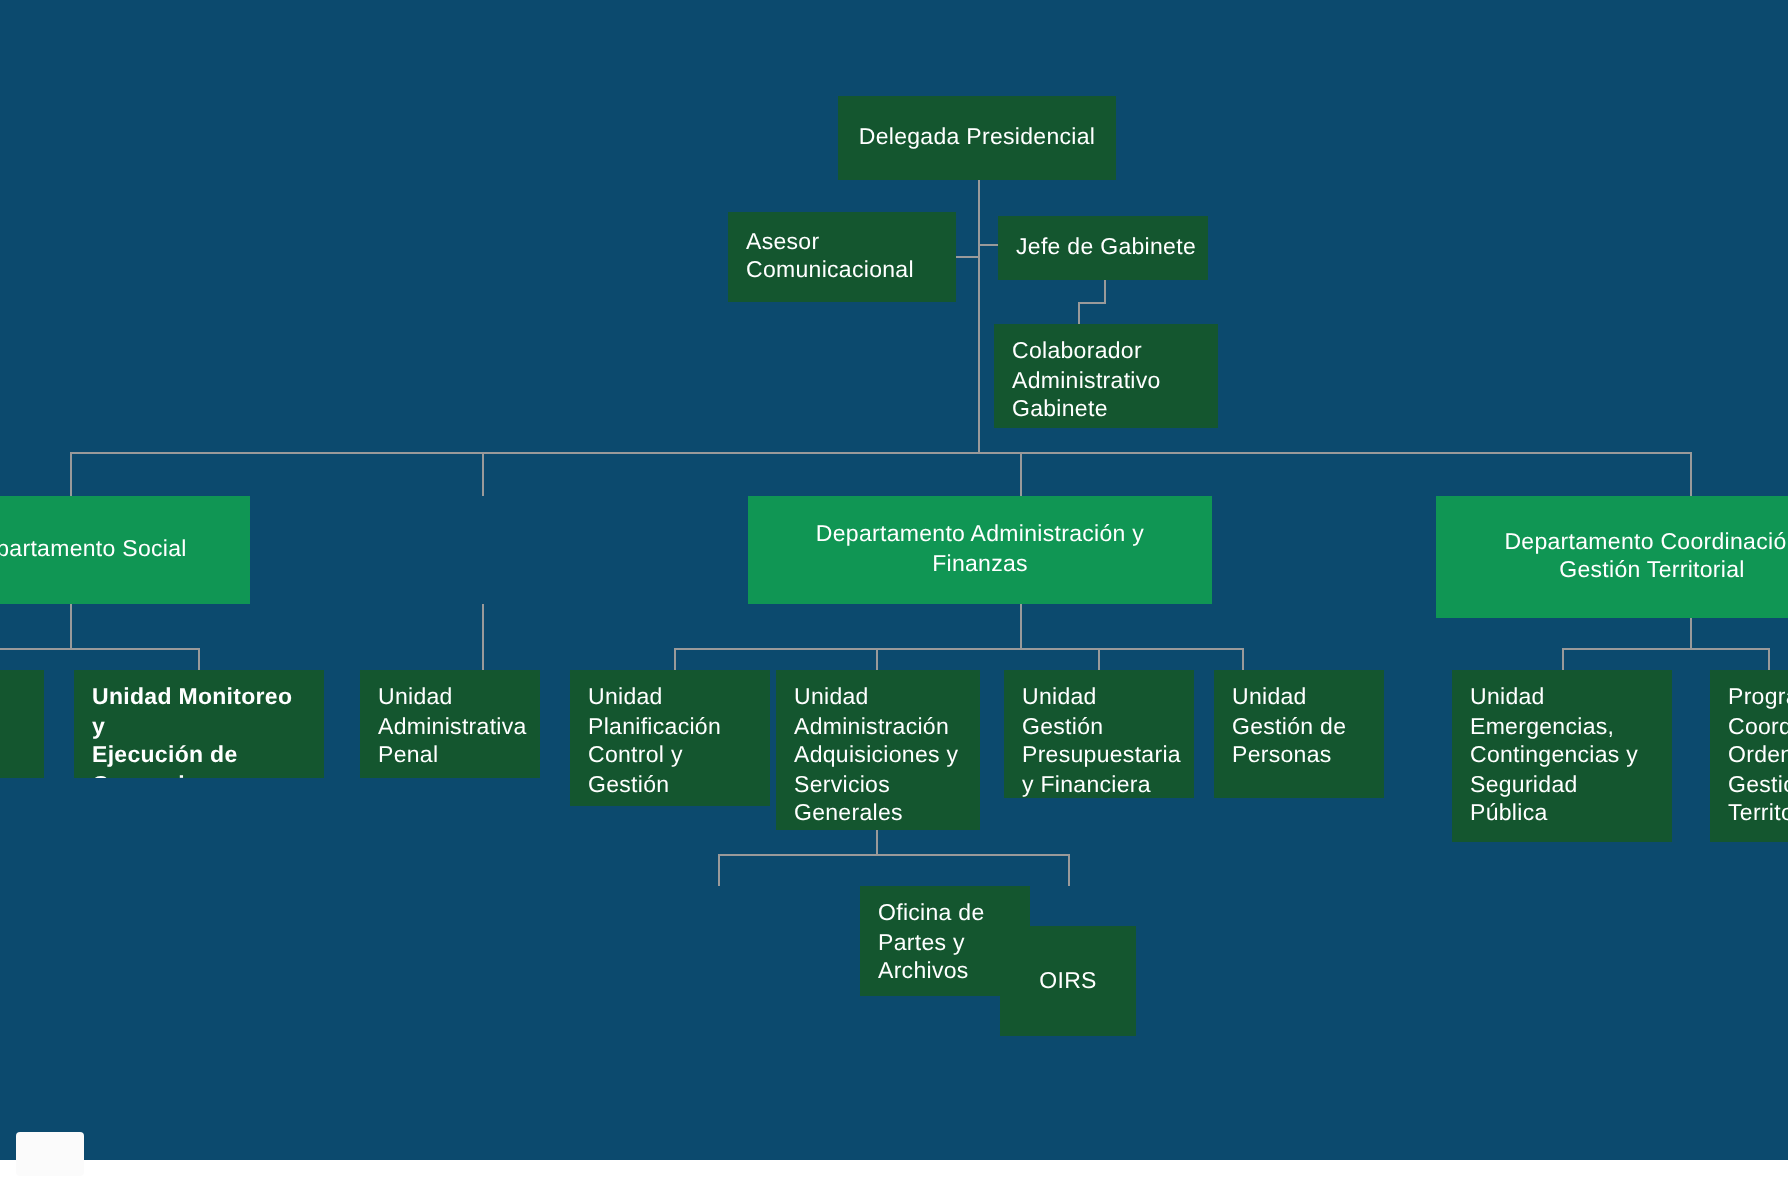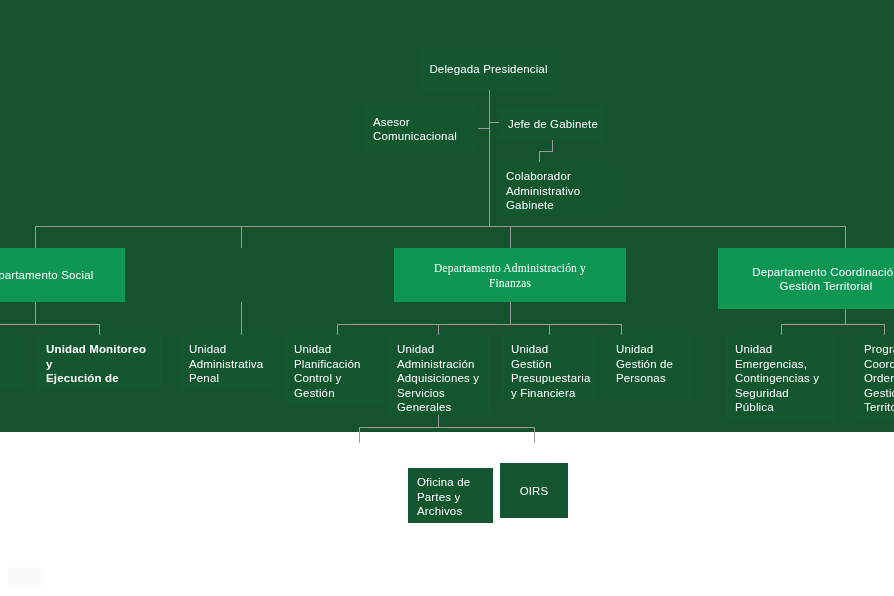--- a/index.html
+++ b/index.html
@@ -9,22 +9,22 @@
   }
   body {
     font-family: "Liberation Sans", sans-serif;
     width: 894px;
     height: 596px;
     overflow: hidden;
   }
   #canvas {
     position: relative;
     width: 894px;
-    height: 432px;
-    background: #14532d;
+    height: 580px;
+    background: #0c4a6e;
   }
 
   
   .node {
     position: absolute;
     box-sizing: border-box;
     color: #ffffff;
     font-size: 11.5px;
     line-height: 14.5px;
     letter-spacing: .15px;
@@ -139,21 +139,21 @@
 
   <div class="node dark left-mid" style="left:499px; top:108px; width:105px; height:32px;">
     <span class="lbl">Jefe de Gabinete</span>
   </div>
 
   <div class="node bright center-mid" style="left:-40px; top:248px; width:165px; height:54px;">
     <span class="lbl">epartamento  Social</span>
   </div>
 
 
-  <div class="node bright center-mid" style="left:394px; top:248px; width:232px; height:54px;font-family:Liberation Serif, serif;">
+  <div class="node bright center-mid" style="left:374px; top:248px; width:232px; height:54px;">
     <span class="lbl">Departamento  Administración y
 Finanzas</span>
   </div>
 
   <div class="node bright center-mid" style="left:718px; top:248px; width:216px; height:61px;">
     <span class="lbl">Departamento  Coordinación
 Gestión Territorial</span>
   </div>
 
   <div class="node dark left-top" style="left:-22px; top:335px; width:44px; height:54px;">
@@ -210,21 +210,21 @@
 
   <div class="node dark left-top" style="left:855px; top:335px; width:60px; height:86px;">
     <span class="lbl">Progra
 Coordi
 Orden
 Gestió
 Territo</span>
   </div>
 
 
-  <div class="node dark left-top" style="left:408px; top:443px; width:85px; height:55px;margin-top:25px;">
+  <div class="node dark left-top" style="left:430px; top:443px; width:85px; height:55px;">
     <span class="lbl">Oficina de
 Partes y
 Archivos</span>
   </div>
 
   <div class="node dark center-mid" style="left:500px; top:463px; width:68px; height:55px;">
     <span class="lbl">OIRS</span>
   </div>
 
 </div>

